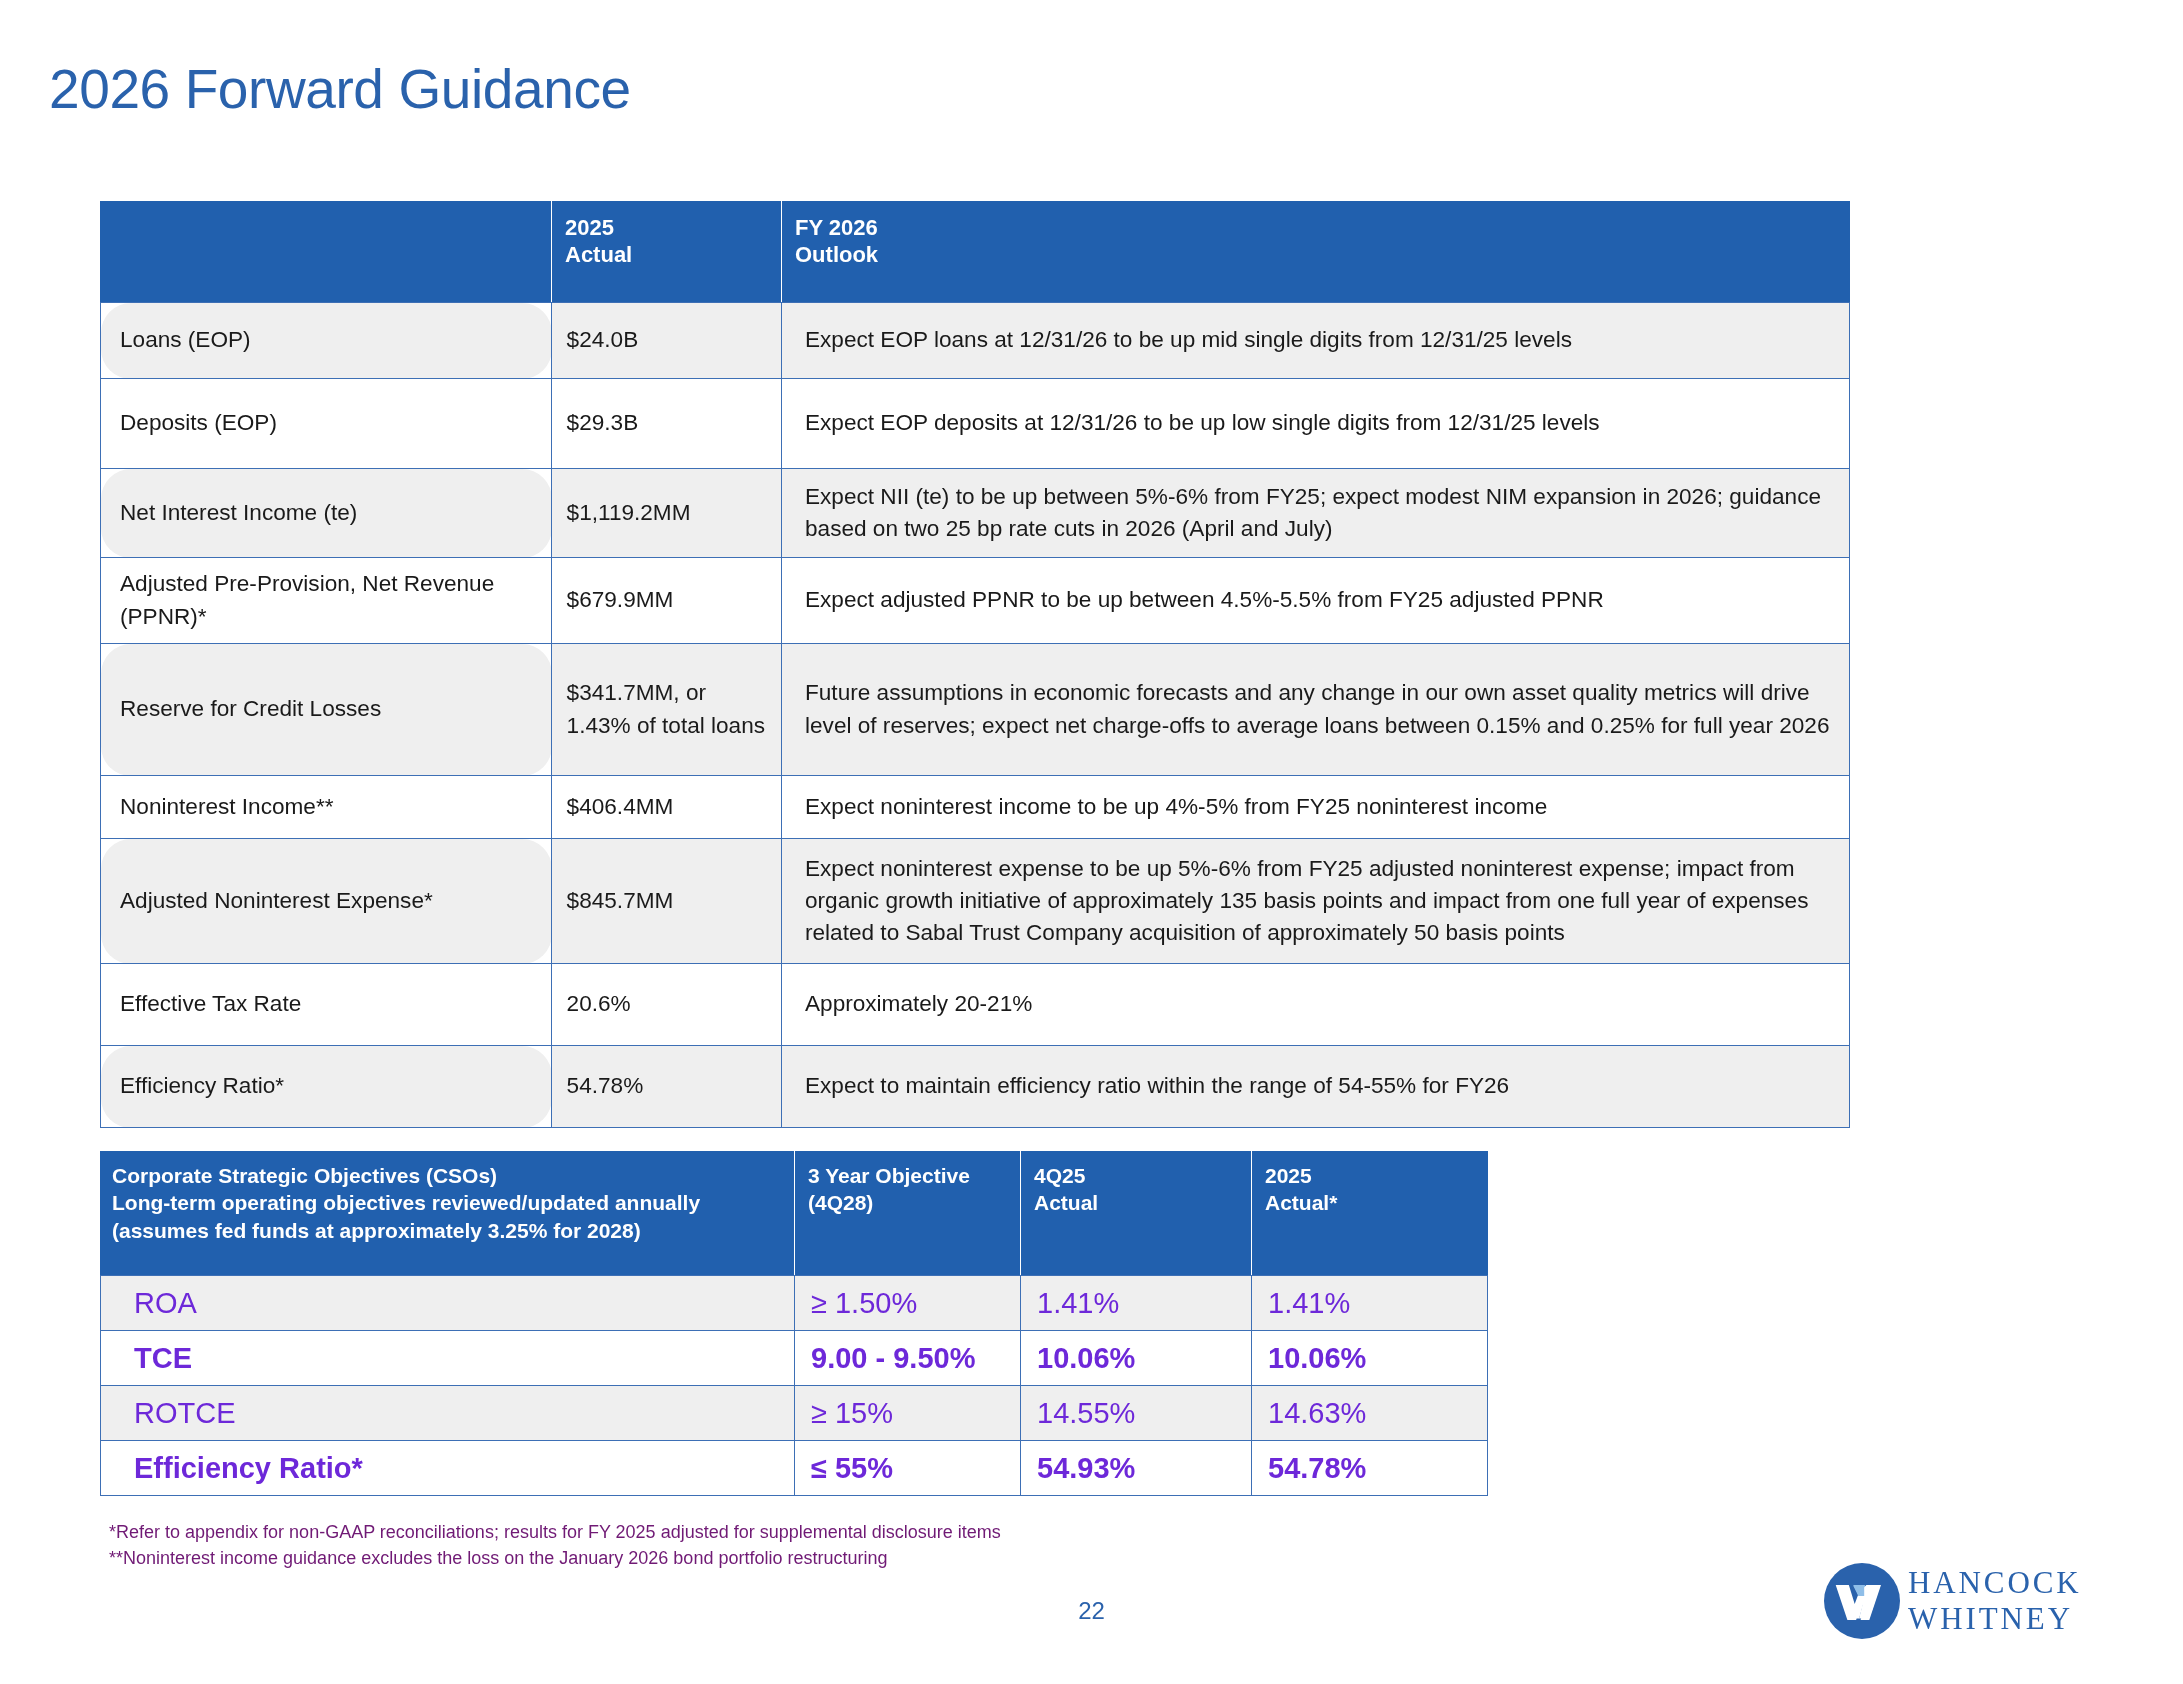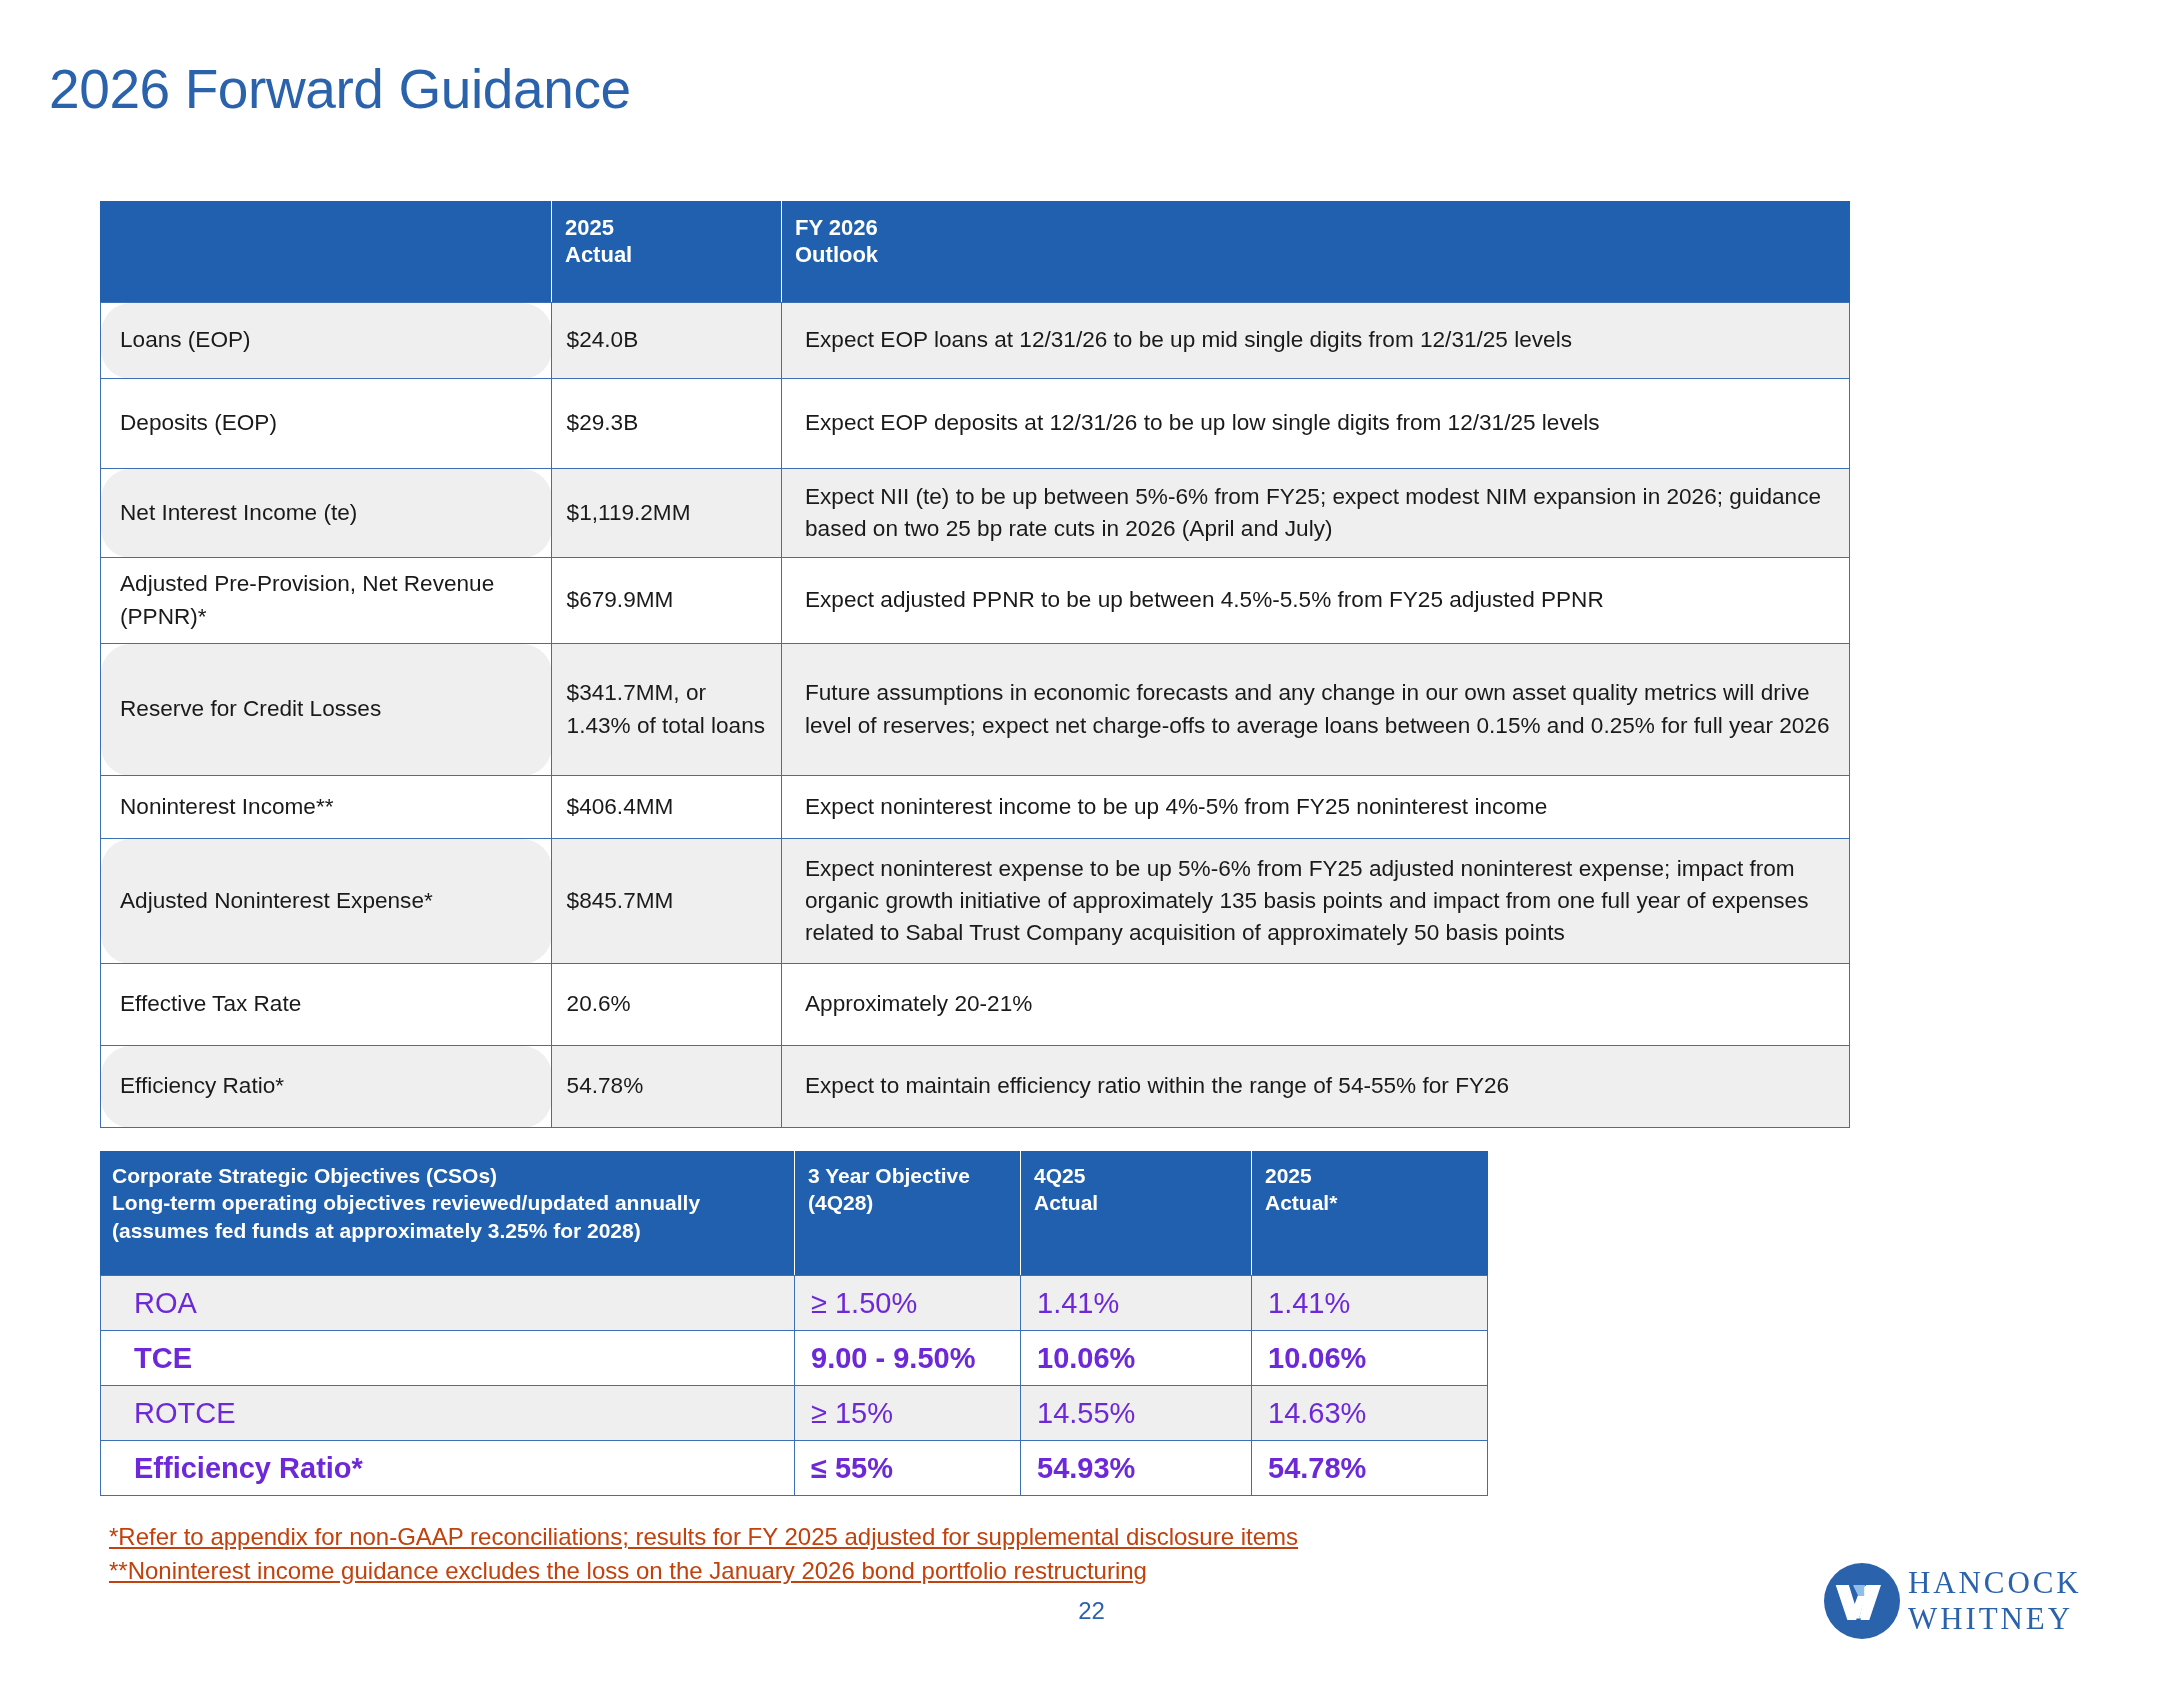--- a/index.html
+++ b/index.html
@@ -131,24 +131,23 @@
   .cso-col-label { width: 694px; }
   .cso-col-obj   { width: 226px; }
   .cso-col-4q25  { width: 231px; }
   .cso-col-2025  { width: 236px; }
 
   
   .footnotes {
     position: absolute;
     left: 109px;
     top: 1520px;
-    font-size: 24px;
+    font-size: 18px;
     line-height: 1.42;
-    color: #c2410c;
-    text-decoration: underline;
+    color: #701a75;
   }
   .footnotes div { white-space: nowrap; }
 
   
   .page-number {
     position: absolute;
     left: 0;
     top: 1597px;
     width: 2183px;
     text-align: center;

